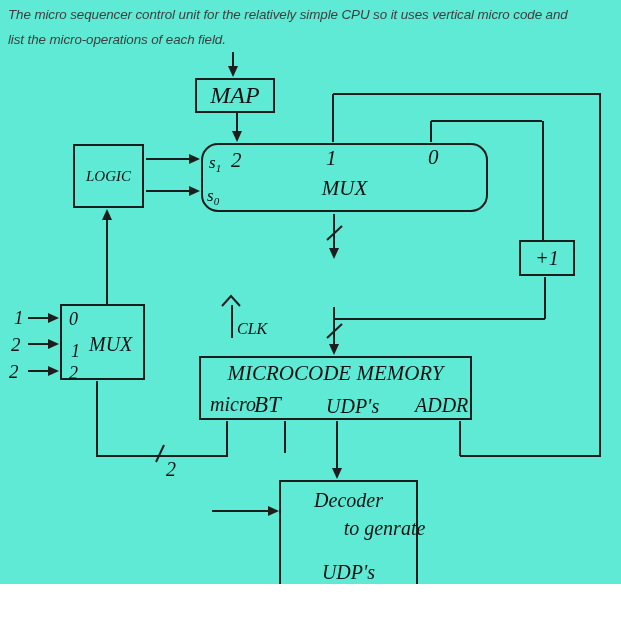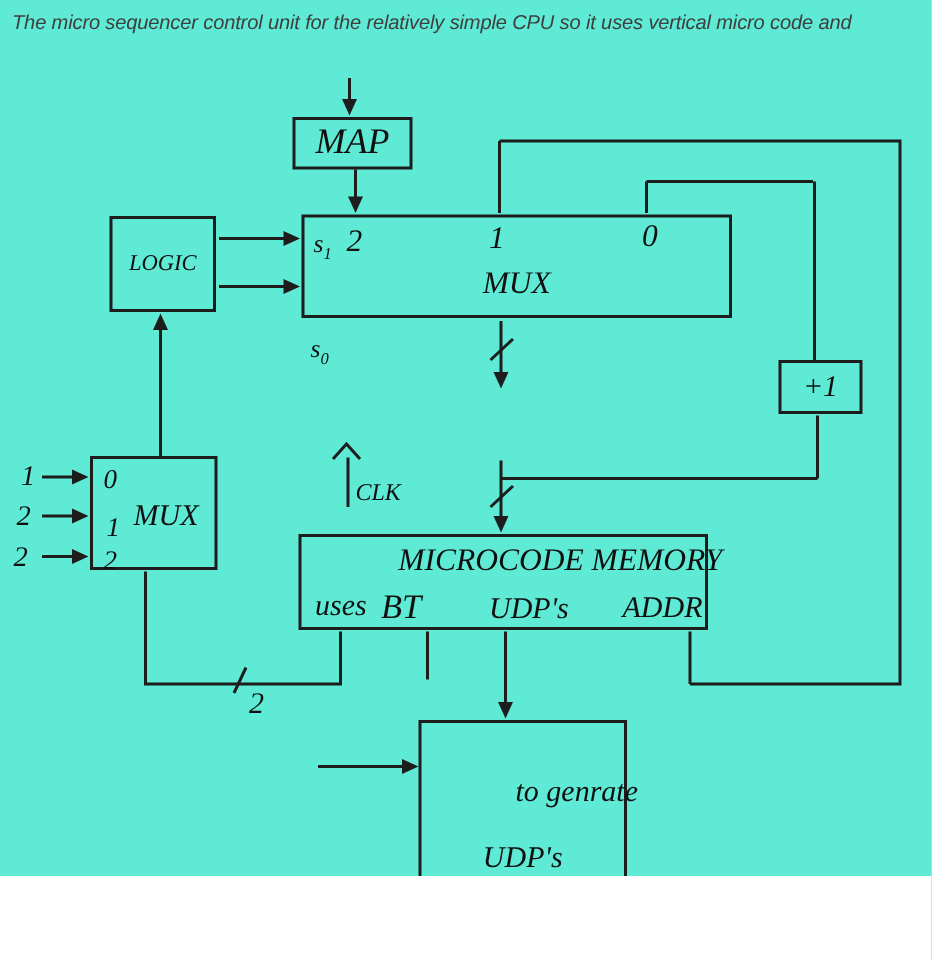--- a/index.html
+++ b/index.html
@@ -37,20 +37,21 @@
   .wire{stroke:#1d1d1d;stroke-width:2;fill:none;}
   .head{fill:#1d1d1d;stroke:none;}
   .slash{stroke:#1d1d1d;stroke-width:2;fill:none;}
 </style>
 </head>
 <body>
 
 <div class="stage">
 
   <div class="caption" style="top:7px;">The micro sequencer control unit for the relatively simple CPU so it uses vertical micro code and</div>
+  <div class="caption" style="top:32px;">list the micro-operations of each field.</div>
 
   <svg class="wires" width="621" height="640" viewBox="0 0 621 640">
 
     <g>
       <path class="wire" d="M233,52 V72"></path>
         <polygon class="head" points="233,77 228,66 238,66"></polygon>
     </g>
 
     <g>
       <path class="wire" d="M237,113 V132"></path>
@@ -134,55 +135,56 @@
   </svg>
 
   <div class="box flexc" style="left:195px;top:78px;width:80px;height:35px;font-size:24px;">
     <span>MAP</span>
   </div>
 
   <div class="box flexc" style="left:73px;top:144px;width:71px;height:64px;font-size:15px;">
     <span>LOGIC</span>
   </div>
 
-  <div class="box" style="left:201px;top:143px;width:287px;height:69px;">
+  <div class="box" style="left:201px;top:143px;width:287px;height:69px;border-radius:17px;">
     <span class="lbl" style="left:6px;top:9px;font-size:17px;"><span>s</span><sub style="font-size:11px;">1</sub></span>
     <span class="lbl" style="left:28px;top:5px;font-size:21px;">2</span>
     <span class="lbl" style="left:123px;top:3px;font-size:21px;">1</span>
     <span class="lbl" style="left:225px;top:2px;font-size:21px;">0</span>
     <span class="lbl" style="left:0;top:33px;width:100%;text-align:center;font-size:21px;">MUX</span>
-    <span class="lbl" style="left:4px;top:42px;font-size:17px;margin-top:37px;"><span>s</span><sub style="font-size:11px;">0</sub></span>
+    <span class="lbl" style="left:4px;top:42px;font-size:17px;"><span>s</span><sub style="font-size:11px;">0</sub></span>
   </div>
 
 
   <div class="box flexc" style="left:519px;top:240px;width:56px;height:36px;font-size:20px;">
     <span>+1</span>
   </div>
 
   <span class="lbl" style="left:237px;top:321px;font-size:16px;">CLK</span>
 
   <div class="box" style="left:199px;top:356px;width:273px;height:64px;">
-    <span class="lbl" style="left:0;top:5px;width:100%;text-align:center;font-size:21px;margin-left:38px;">MICROCODE MEMORY</span>
-    <span class="lbl" style="left:9px;top:36px;font-size:20px;">uses</span>
+    <span class="lbl" style="left:0;top:5px;width:100%;text-align:center;font-size:21px;">MICROCODE MEMORY</span>
+    <span class="lbl" style="left:9px;top:36px;font-size:20px;">micro</span>
     <span class="lbl" style="left:53px;top:35px;font-size:23px;">BT</span>
     <span class="lbl" style="left:125px;top:38px;font-size:20px;">UDP's</span>
     <span class="lbl" style="left:214px;top:37px;font-size:20px;">ADDR</span>
   </div>
 
   <div class="box" style="left:60px;top:304px;width:85px;height:76px;">
     <span class="lbl" style="left:7px;top:4px;font-size:18px;">0</span>
     <span class="lbl" style="left:9px;top:36px;font-size:18px;">1</span>
     <span class="lbl" style="left:7px;top:58px;font-size:18px;">2</span>
     <span class="lbl" style="left:27px;top:28px;font-size:20px;">MUX</span>
   </div>
 
   <span class="lbl" style="left:14px;top:308px;font-size:19px;">1</span>
   <span class="lbl" style="left:11px;top:335px;font-size:19px;">2</span>
   <span class="lbl" style="left:9px;top:362px;font-size:19px;">2</span>
 
   <span class="lbl" style="left:166px;top:459px;font-size:20px;">2</span>
 
   <div class="box" style="left:279px;top:480px;width:139px;height:112px;">
+    <span class="lbl" style="left:0;top:8px;width:100%;text-align:center;font-size:20px;">Decoder</span>
     <span class="lbl" style="left:0;top:36px;width:100%;text-align:center;font-size:20px;padding-left:36px;">to genrate</span>
     <span class="lbl" style="left:0;top:80px;width:100%;text-align:center;font-size:20px;">UDP's</span>
   </div>
 
 </div>
 
 </body></html>

